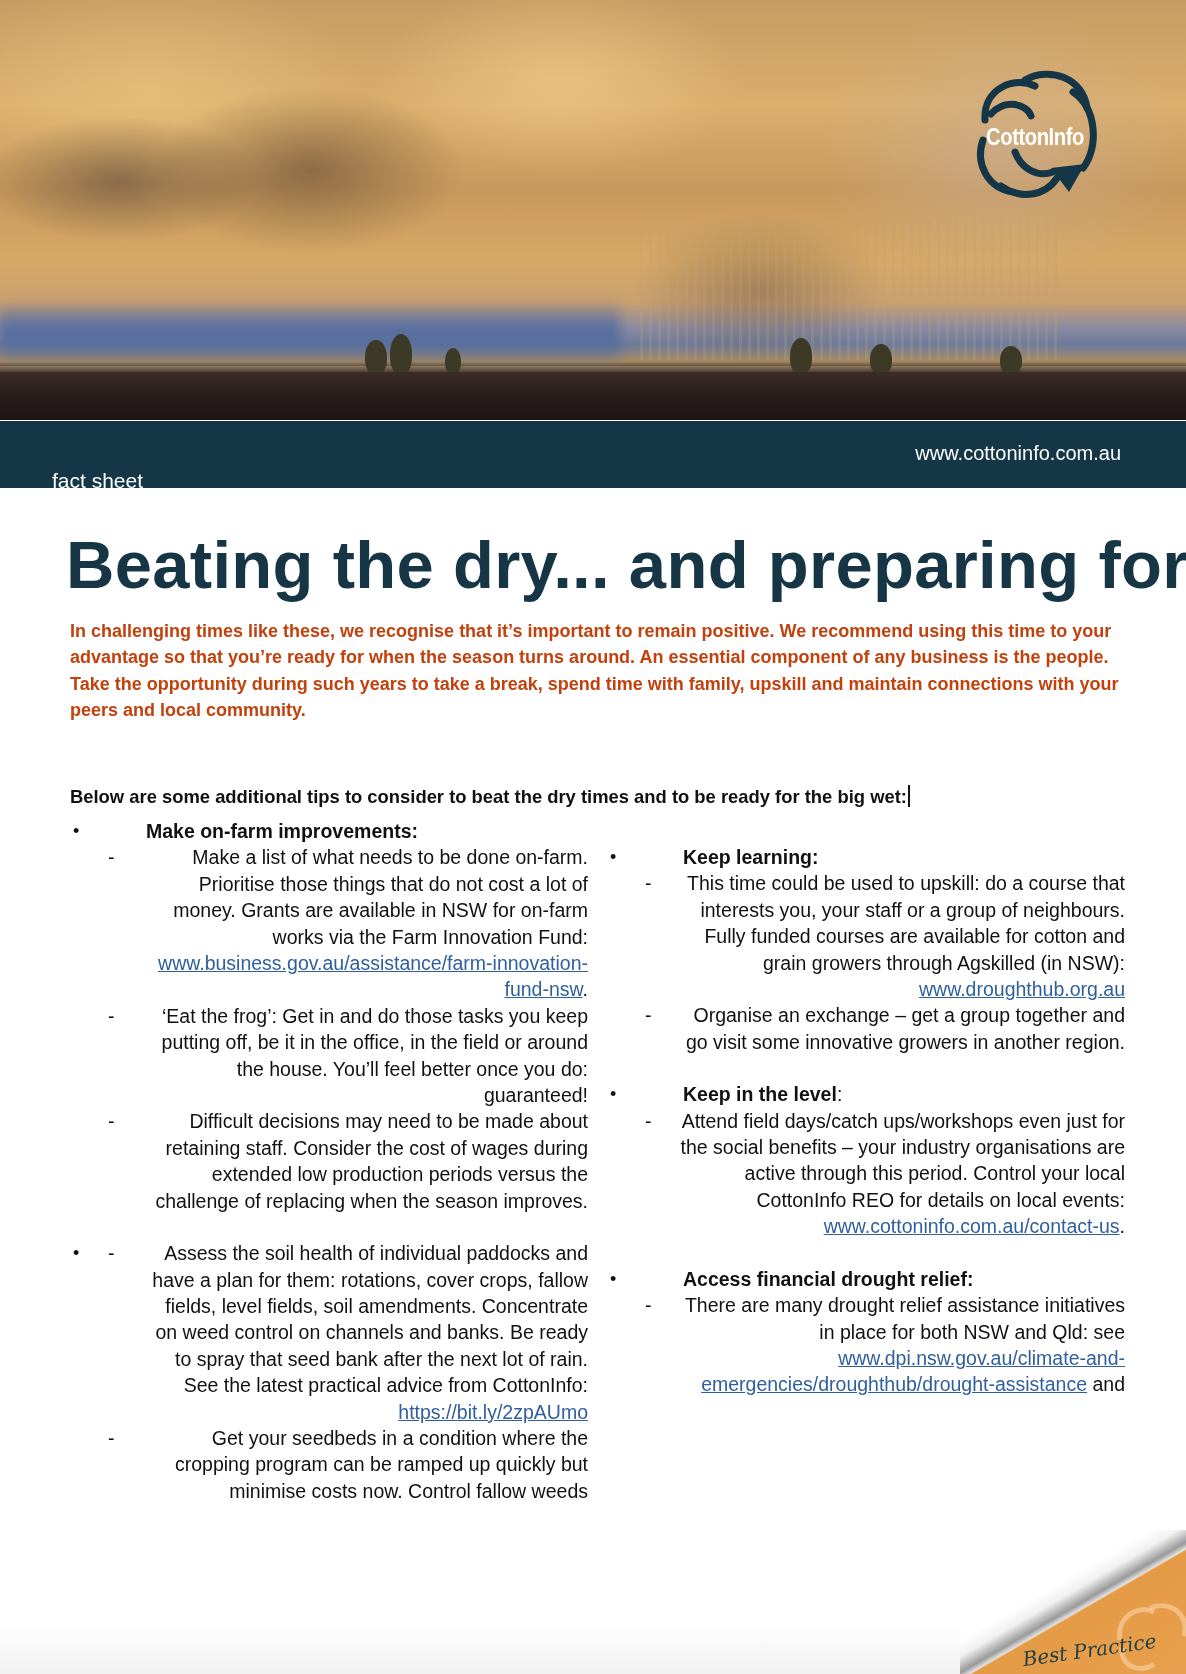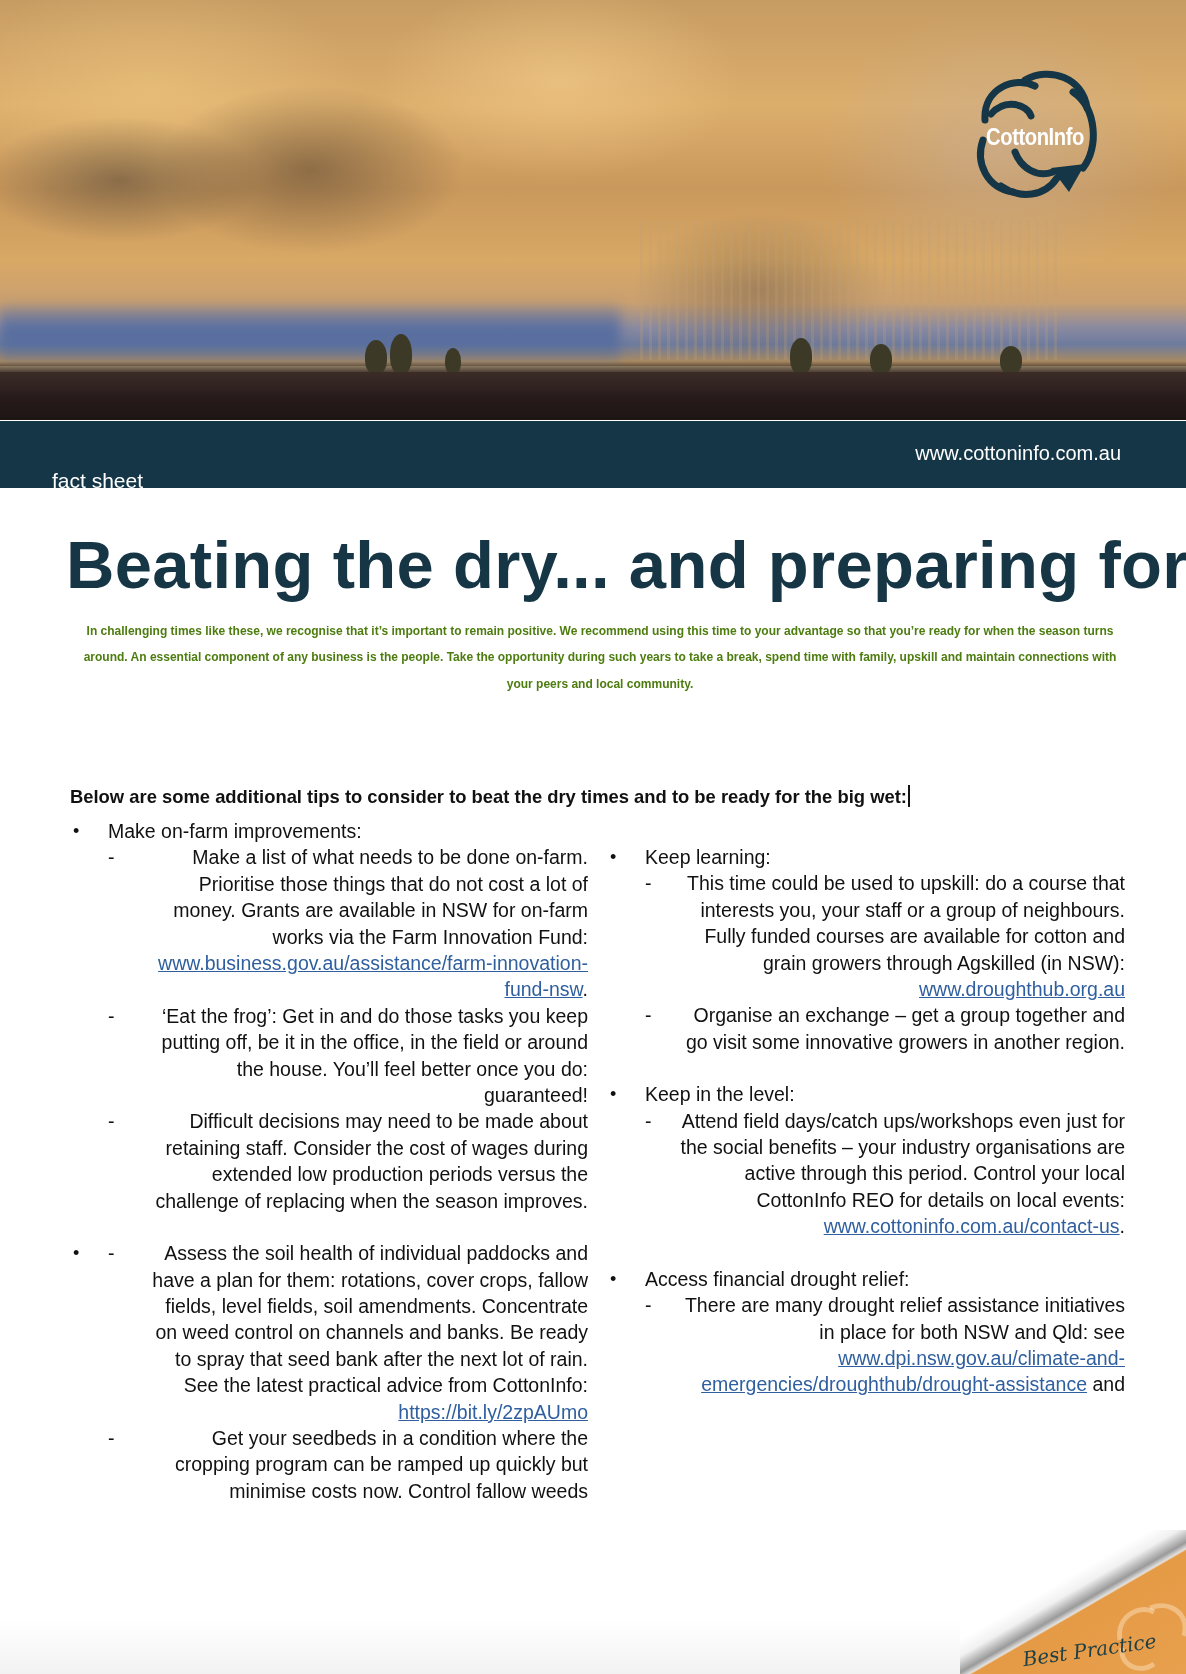--- a/index.html
+++ b/index.html
@@ -57,37 +57,37 @@
 
   
   .title {
     position: absolute; left: 66px; top: 526px; width: 1080px;
     font-family: "Liberation Sans", sans-serif; font-weight: bold; font-size: 67px; color: #163646;
     letter-spacing: 0.3px; white-space: nowrap;
   }
 
   .intro {
     position: absolute; left: 70px; top: 618px; width: 1060px;
-    font-weight: bold; font-size: 12px; line-height: 26.4px; color: #4d7c0f; text-align: center;
+    font-weight: bold; font-size: 18px; line-height: 26.4px; color: #c2410c;
   }
   .tips-lead {
     position: absolute; left: 70px; top: 749px; width: 1080px;
     font-weight: bold; font-size: 18.4px; color: #111; white-space: nowrap; margin-top: 36px;
   }
   .caret { display: inline-block; width: 2px; height: 22px; background: #111; vertical-align: -4px; margin-left: 1px; }
 
   
   .col { position: absolute; font-size: 19.5px; line-height: 26.4px; color: #111; }
   .col-left { left: 68px; top: 818px; width: 520px; }
   .col-right { left: 605px; top: 818px; width: 520px; }
 
   .bullet { position: relative; padding-left: 40px; }
   .bullet + .bullet { margin-top: 26px; }
   .bullet-dot { position: absolute; left: 5px; top: 0; font-size: 18px; }
-  .bullet-head { font-weight: normal; }
+  .bullet-head { font-weight: bold; margin-left: 38px; }
   .sub { position: relative; padding-left: 38px; }
   .sub-dash { position: absolute; left: 0; top: 0; }
   .sub-text { display: block; text-align: right; }
   a.link { color: #2f5f9e; text-decoration: underline; }
   .cont { padding-left: 76px; }
 
   
   .curl {
     position: absolute; left: 960px; top: 1530px; width: 226px; height: 144px; overflow: hidden;
   }

